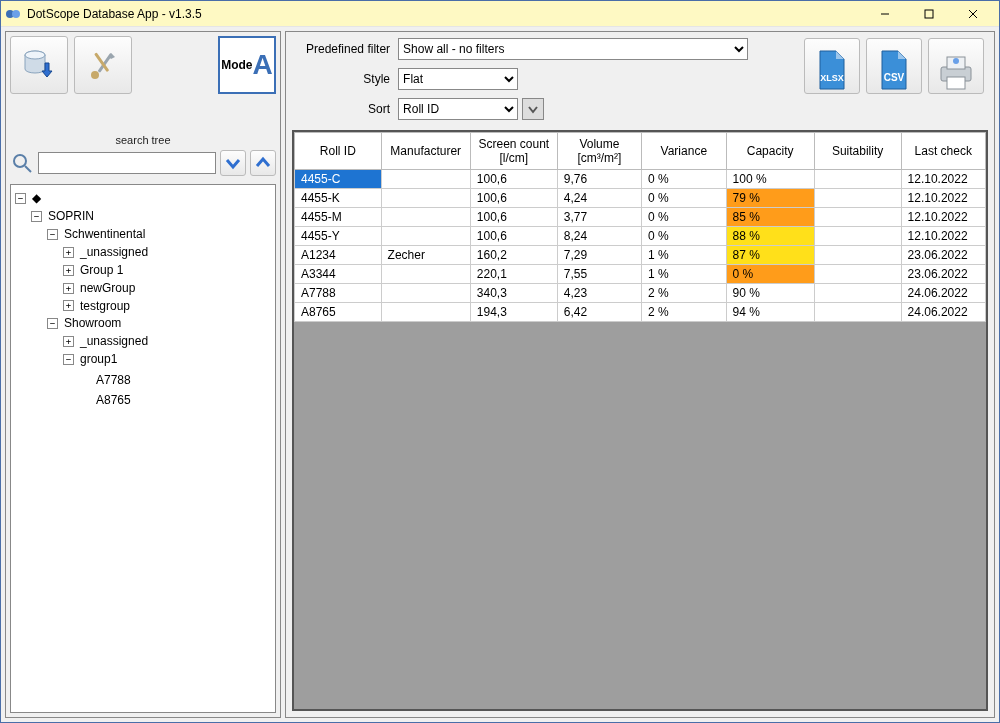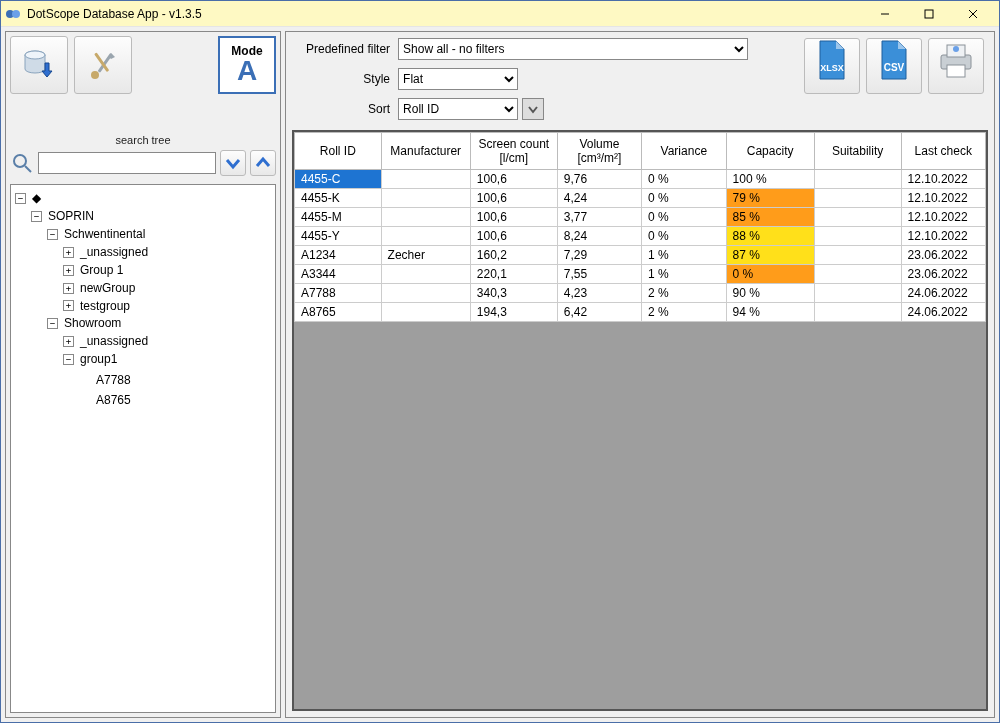--- a/index.html
+++ b/index.html
@@ -9,21 +9,21 @@
   .titlebar .app-icon { width: 16px; height: 16px; margin-right: 6px; }
   .titlebar .title { flex: 1; font-size: 12px; color: #000; }
   .titlebar .win-controls { display: flex; gap: 0; }
   .titlebar .win-btn { width: 44px; height: 24px; display: flex; align-items: center; justify-content: center; font-family: sans-serif; font-size: 12px; cursor: default; }
 
   .client { flex: 1; display: flex; background: #f0f0f0; }
 
   .left-panel { width: 276px; border: 1px solid #888; margin: 4px 2px 4px 4px; background: #f0f0f0; display: flex; flex-direction: column; padding: 4px; }
   .toolbar-row { display: flex; gap: 6px; align-items: center; }
   .tool-btn { width: 58px; height: 58px; border: 1px solid #bbb; border-radius: 3px; background: linear-gradient(#fdfdfd, #e8e8e8); display: flex; align-items: center; justify-content: center; cursor: pointer; }
-  .mode-box { margin-left: auto; width: 58px; height: 58px; border: 2px solid #3b6fb6; background: #fff; display: flex; flex-direction: column; align-items: center; justify-content: center; }
+  .mode-box { margin-left: auto; width: 58px; height: 58px; border: 2px solid #3b6fb6; background: #fff; display: flex; flex-direction: row; align-items: center; justify-content: center; }
   .mode-box .mode-label { font-size: 12px; font-weight: bold; color: #000; line-height: 1; }
   .mode-box .mode-letter { font-size: 28px; font-weight: bold; color: #3b6fb6; line-height: 1; }
 
   .search-label { margin-top: 40px; font-size: 11px; color: #222; text-align: center; }
   .search-row { display: flex; align-items: center; gap: 4px; margin-top: 4px; }
   .search-magnify { width: 24px; height: 24px; display:flex; align-items:center; justify-content:center; }
   .search-input { flex: 1; height: 22px; border: 1px solid #888; background: #fff; padding: 0 4px; font-size: 12px; }
   .nav-btn { width: 26px; height: 26px; border: 1px solid #bbb; border-radius: 3px; background: linear-gradient(#fdfdfd,#e8e8e8); display:flex; align-items:center; justify-content:center; cursor:pointer; }
 
   .tree { flex: 1; background: #fff; border: 1px solid #888; margin-top: 8px; padding: 4px 2px; overflow: auto; font-size: 12px; line-height: 1.4; }
@@ -39,21 +39,21 @@
   .filter-bar { display: flex; padding: 6px 10px 4px 10px; gap: 10px; }
   .filter-form { display: grid; grid-template-columns: auto 1fr auto; gap: 8px 8px; align-items: center; margin-left: 10px; }
   .filter-form label { font-size: 12px; text-align: right; }
   .filter-form select { height: 22px; font-size: 12px; border: 1px solid #888; background: #fff; }
   .filter-form .row1 select { width: 350px; }
   .filter-form .row2 select { width: 120px; }
   .filter-form .row3 select { width: 120px; }
   .sort-dir-btn { width: 22px; height: 22px; border: 1px solid #888; background: #ddd; display:inline-flex; align-items:center; justify-content:center; margin-left:4px; cursor:pointer; }
 
   .export-bar { margin-left: auto; display: flex; gap: 6px; }
-  .export-btn { width: 56px; height: 56px; border: 1px solid #bbb; border-radius: 3px; background: linear-gradient(#fdfdfd,#e8e8e8); display:flex; align-items:flex-start; justify-content:center; cursor:pointer; }
+  .export-btn { width: 56px; height: 56px; border: 1px solid #bbb; border-radius: 3px; background: linear-gradient(#fdfdfd,#e8e8e8); display:flex; align-items:flex-end; justify-content:center; cursor:pointer; }
 
   .grid-wrap { flex: 1; margin: 6px; border: 2px solid #555; background: #9e9e9e; overflow: auto; }
   table.grid { width: 100%; border-collapse: collapse; background: #fff; font-size: 12px; }
   table.grid th { background: #fff; border: 1px solid #bbb; padding: 4px 6px; font-weight: normal; text-align: center; height: 36px; }
   table.grid td { border: 1px solid #ccc; padding: 2px 6px; height: 18px; background: #fff; }
   table.grid tr.selected td:first-child { background: #1e74d2; color: #fff; }
   .cap-yellow { background: #ffe01a !important; }
   .cap-orange { background: #ff9c1a !important; }
 
   svg { display: block; }

